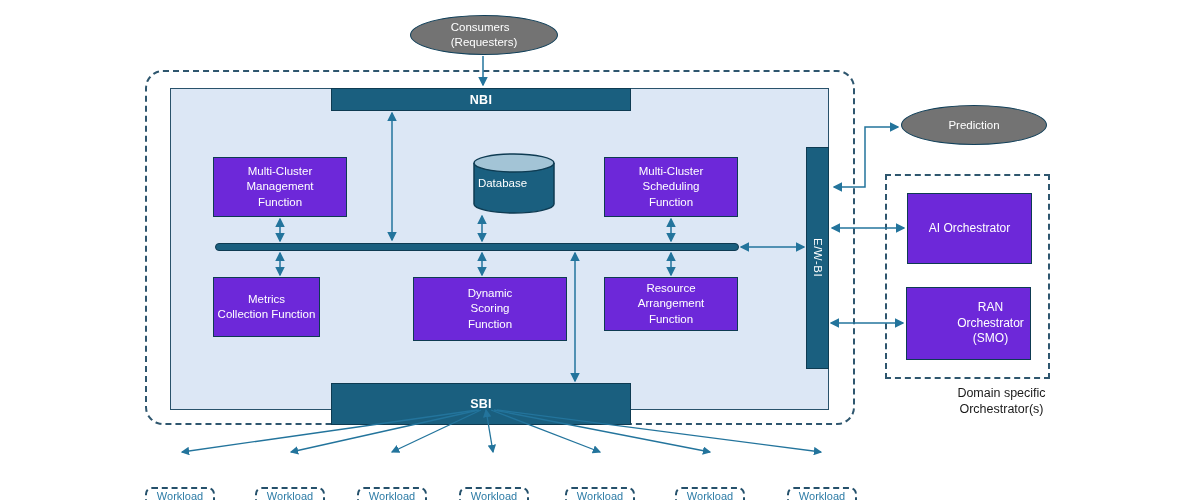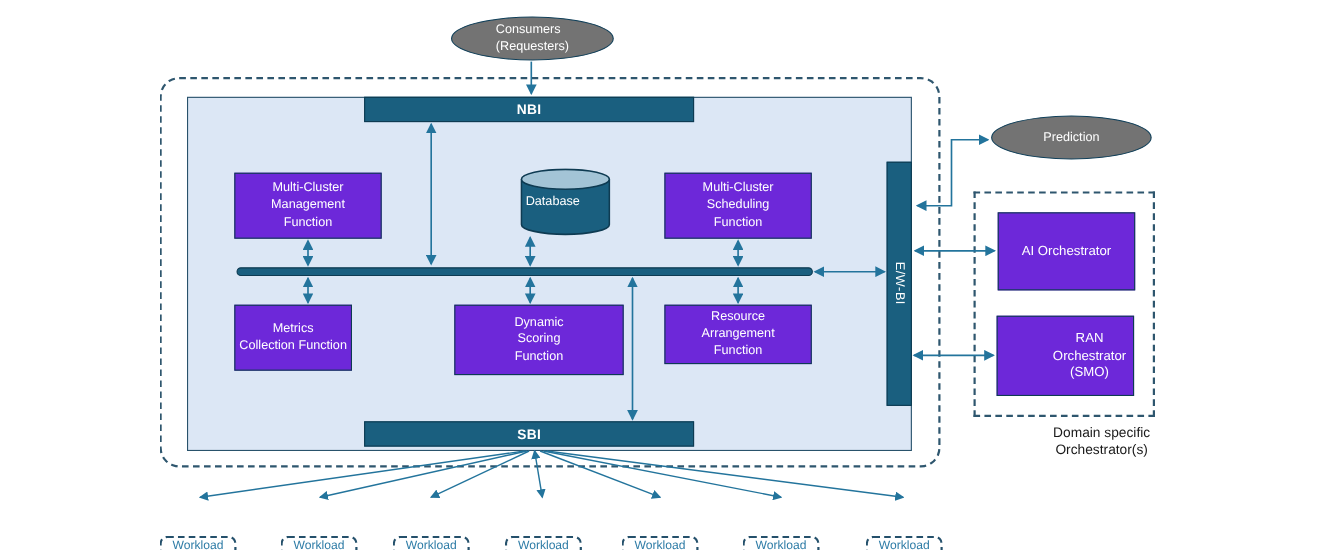--- a/index.html
+++ b/index.html
@@ -63,21 +63,21 @@
   svg.connectors{position:absolute;left:0;top:0;pointer-events:none;}
 </style>
 </head>
 <body>
 
 <div class="abs outer-dashed" style="left:145px;top:70px;width:710px;height:355px;"></div>
 
 <div class="abs main-box" style="left:170px;top:88px;width:659px;height:322px;"></div>
 
 <div class="abs ifbar" style="left:331px;top:88px;width:300px;height:23px;">NBI</div>
-<div class="abs ifbar" style="left:331px;top:383px;width:300px;height:23px;">SBI</div>
+<div class="abs ifbar" style="left:331px;top:383px;width:300px;height:42px;">SBI</div>
 
 <div class="abs ewbar" style="left:806px;top:147px;width:23px;height:222px;">E/W-BI</div>
 
 <div class="abs ellipse" style="left:410px;top:15px;width:148px;height:40px;">Consumers
 (Requesters)</div>
 
 <div class="abs node" style="left:213px;top:157px;width:134px;height:60px;">Multi-Cluster
 Management
 Function</div>
 

